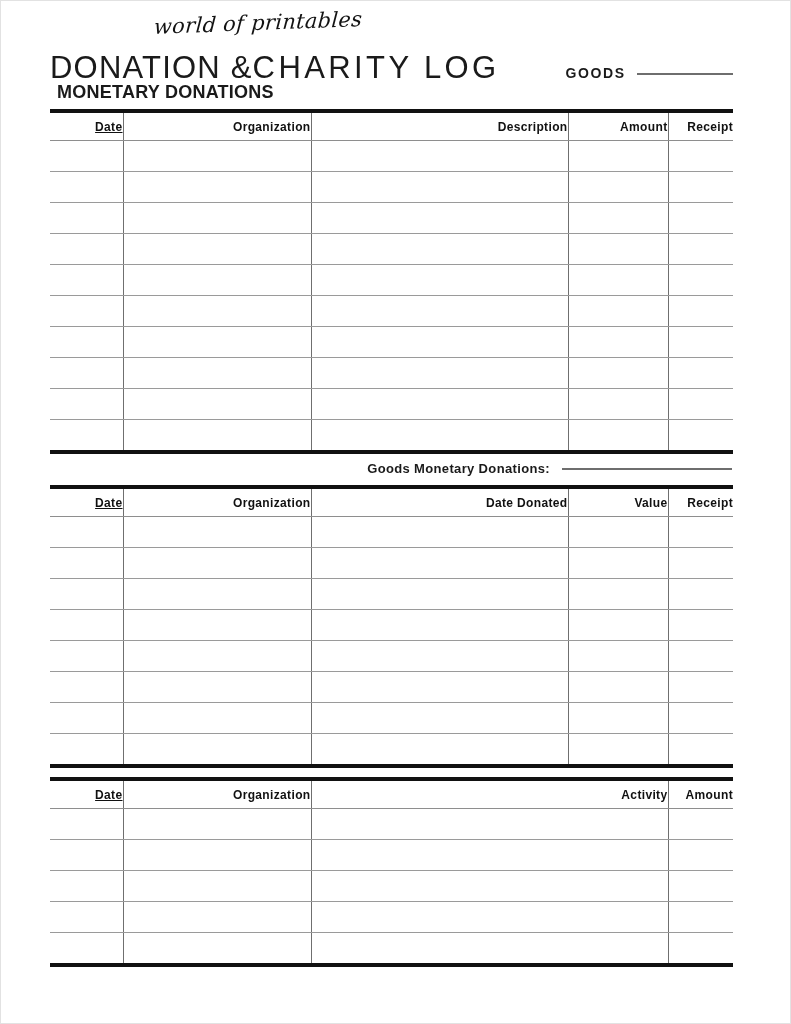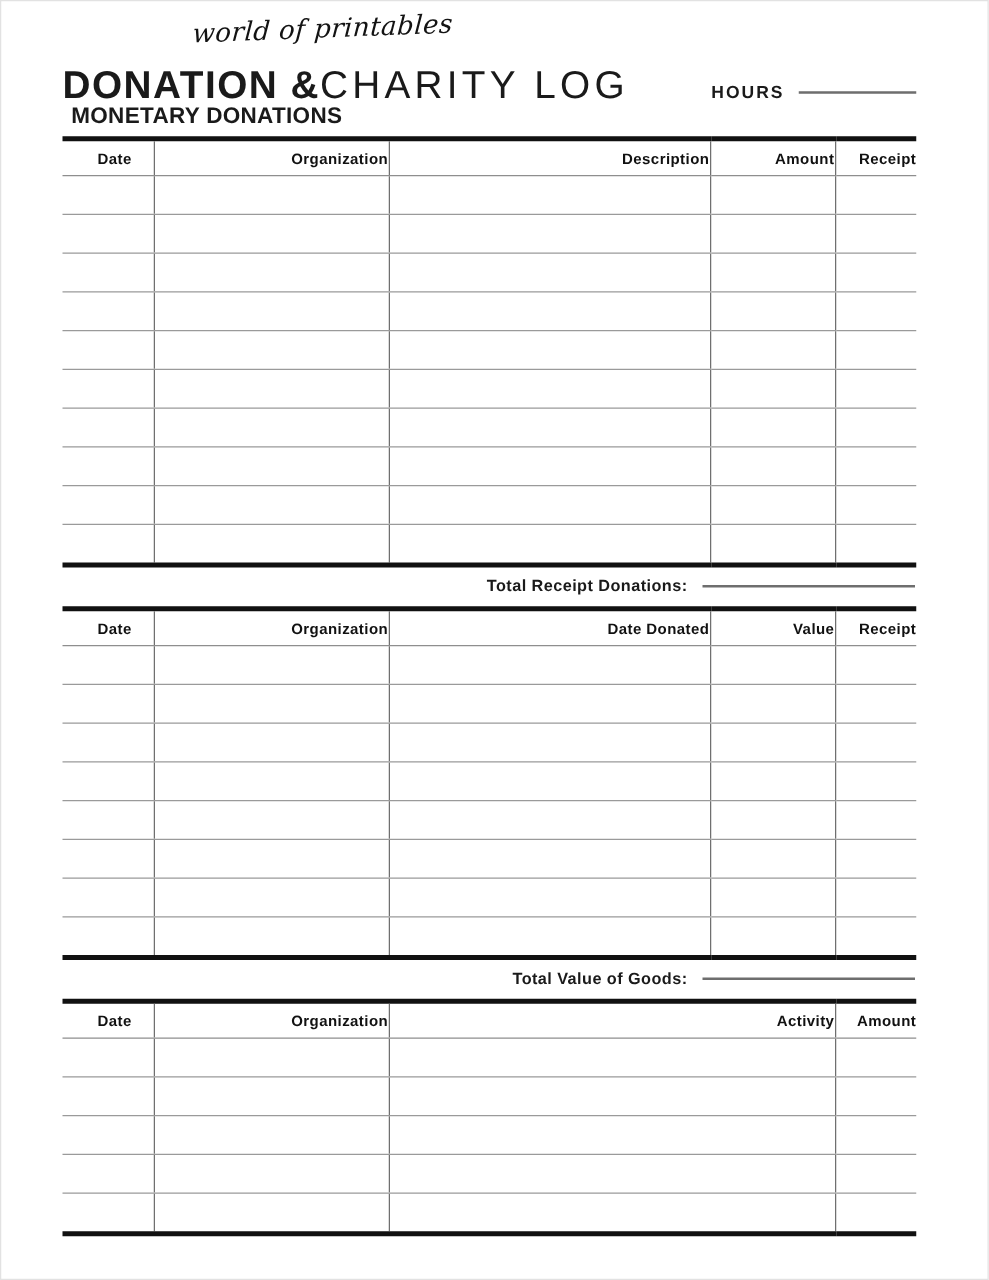--- a/index.html
+++ b/index.html
@@ -57,21 +57,21 @@
     display: flex;
     align-items: baseline;
   }
   .title {
     white-space: nowrap;
     font-size: 31px;
     line-height: 34px;
     letter-spacing: 1.2px;
   }
   .title .t-bold {
-    font-weight: 700;
+    font-weight: 400;
   }
   .title .t-light {
     font-weight: 300;
     letter-spacing: 3.4px;
   }
   .year-block {
     display: flex;
     align-items: baseline;
     margin-left: 66px;
     flex: 1;
@@ -115,22 +115,23 @@
     letter-spacing: 0.35px;
     height: 27px;
     padding: 0;
     border-top: 4px solid #111111;
     border-bottom: 1px solid #8e8e8e;
     text-align: right;
     vertical-align: middle;
     color: #111111;
   }
   table.log thead th.col-date {
-    text-align: center;
+    text-align: right;
     padding-left: 11px;
+    text-decoration: underline;
   }
   table.log tbody td {
     height: 30px;
     padding: 0;
     border-bottom: 1px solid #9a9a9a;
   }
   table.log tbody tr:last-child td {
     border-bottom: 4px solid #111111;
   }
   
@@ -168,21 +169,21 @@
 <div class="page">
   <div class="sheet">
 
     <div class="masthead">
       <div class="script-logo">world of printables</div>
 
       <div class="title-row">
         <h1 class="title"><span class="t-bold">DONATION &amp;</span><span class="t-light">CHARITY LOG</span></h1>
 
         <div class="year-block">
-          <span class="year-label">HOURS</span>
+          <span class="year-label">GOODS</span>
           <span class="year-rule"></span>
         </div>
       </div>
     </div>
 
     <div class="section">
       <div class="section-title">MONETARY DONATIONS</div>
 
       <table class="log">
         <colgroup>
@@ -269,21 +270,21 @@
               <td></td>
               <td class="v"></td>
               <td class="v"></td>
               <td class="v"></td>
               <td class="v"></td>
             </tr>
         </tbody>
       </table>
 
       <div class="total-row">
-        <span class="total-label">Total Receipt Donations:</span>
+        <span class="total-label">Goods Monetary Donations:</span>
         <span class="total-rule w-long"></span>
       </div>
     </div>
 
     <div class="section">
 
       <table class="log">
         <colgroup>
           <col style="width:73px">
             <col style="width:188px">
@@ -353,24 +354,20 @@
           <tr>
               <td></td>
               <td class="v"></td>
               <td class="v"></td>
               <td class="v"></td>
               <td class="v"></td>
             </tr>
         </tbody>
       </table>
 
-      <div class="total-row">
-        <span class="total-label">Total Value of Goods:</span>
-        <span class="total-rule w-long"></span>
-      </div>
     </div>
 
     <div class="section">
 
       <table class="log">
         <colgroup>
           <col style="width:73px">
             <col style="width:188px">
             <col style="width:357px">
             <col style="width:65px">

